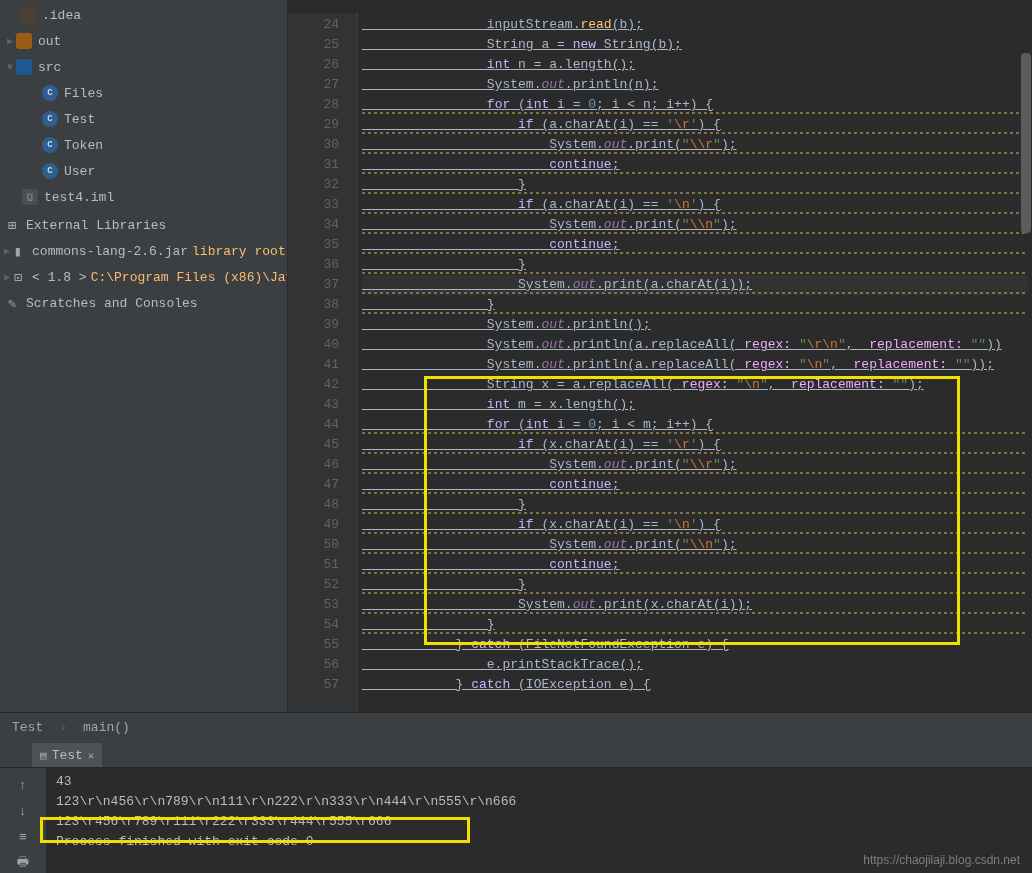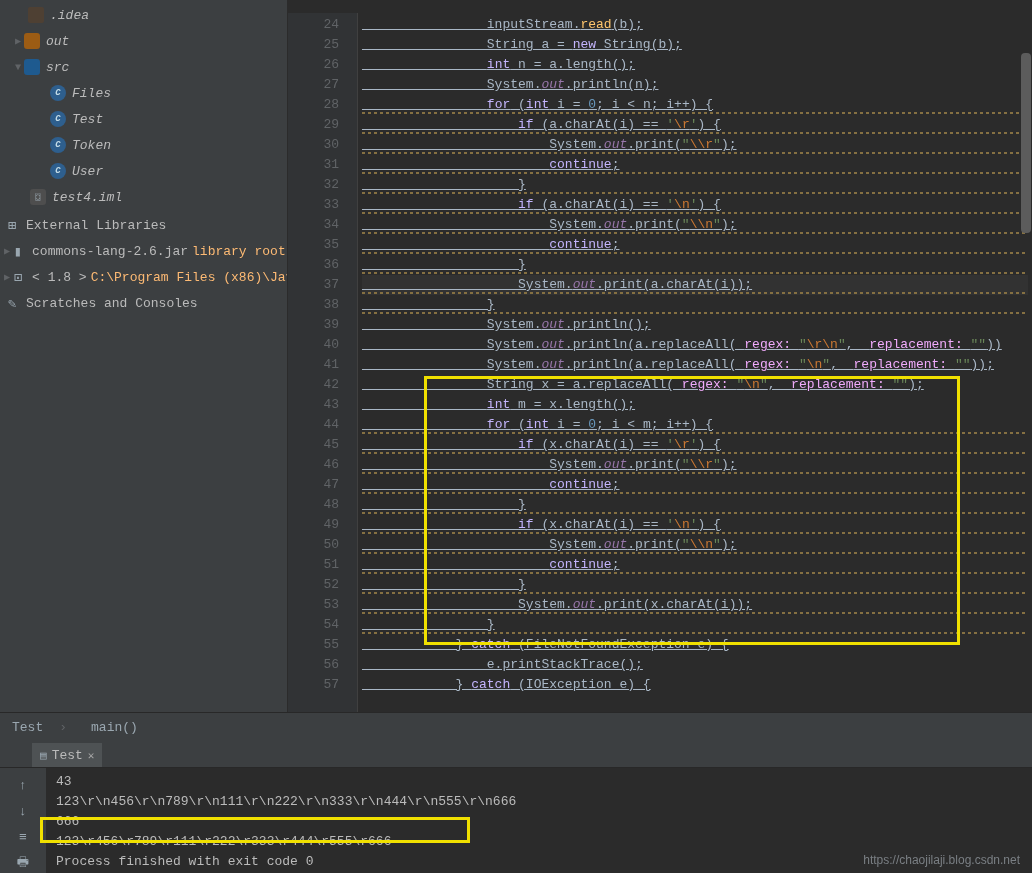--- a/index.html
+++ b/index.html
@@ -1,19 +1,19 @@
 <!DOCTYPE html>
 <html><head>
 <meta charset="utf-8">
 <style>
 * { margin:0; padding:0; box-sizing:border-box; font-family: Consolas,'Courier New',monospace; }
 body { background:#2b2b2b; color:#a9b7c6; font-size:13px; width:1032px; height:873px; overflow:hidden; position:relative; }
 .top { display:flex; height:712px; }
 .sidebar { width:288px; background:#3c3f41; overflow:hidden; border-right:1px solid #2b2b2b; }
-.tree { padding:2px 8px;font-style:italic; }
+.tree { padding:2px 0; }
 .tree-row { display:flex; align-items:center; height:26px; padding-right:4px; white-space:nowrap; cursor:pointer; }
 .arrow { width:12px; display:inline-block; text-align:center; color:#606366; font-size:10px; }
 .icon { width:16px; height:16px; display:inline-flex; align-items:center; justify-content:center; font-size:10px; border-radius:3px; margin-right:6px; flex-shrink:0; }
 .icon.folder { background:#4e4033; color:#c19a53; border-radius:2px; }
 .icon.folder-o { background:#9c5c14; color:#fff; }
 .icon.folder-b { background:#1e5a8f; color:#fff; }
 .icon.class { background:#2e5f8e; color:#c5dde8; border-radius:50%; font-weight:bold; font-size:9px; }
 .icon.jar { color:#9aa7b0; font-size:14px; }
 .icon.lib { color:#9aa7b0; font-size:14px; }
 .icon.xml { background:#4e4e4e; color:#9aa7b0; font-size:8px; }
@@ -189,36 +189,36 @@
     </div>
     <div class="scrollbar-v">
         <div class="thumb"></div>
       </div>
   </div>
 </div>
 
 <div class="breadcrumb">
   <span>Test</span>
   <span style="color:#606366">›</span>
-  <span style="margin-left:8px">main()</span>
+  <span style="margin-left:0">main()</span>
 </div>
 
 <div class="run">
   <div class="run-tabs">
     <div class="run-tab">
       <span style="font-size:11px;color:#9aa7b0">▤</span>
       <span>Test</span>
       <span class="close">✕</span>
     </div>
   </div>
   <div class="run-body">
     <div class="run-gutter">
       <span class="ibtn">↑</span>
       <span class="ibtn">↓</span>
       <span class="ibtn">≡</span>
       <span class="ibtn">🖶</span>
     </div>
-    <div class="run-out" id="runout"><div>43</div><div>123\r\n456\r\n789\r\n111\r\n222\r\n333\r\n444\r\n555\r\n666</div><div>666</div><div>123\r456\r789\r111\r222\r333\r444\r555\r666</div><div>Process finished with exit code 0</div></div>
+    <div class="run-out" id="runout"><div>43</div><div>123\r\n456\r\n789\r\n111\r\n222\r\n333\r\n444\r\n555\r\n666</div><div>123\r456\r789\r111\r222\r333\r444\r555\r666</div><div>Process finished with exit code 0</div></div>
   </div>
 </div>
 
 <div class="small-yellow"></div>
 <div class="watermark">https://chaojilaji.blog.csdn.net</div>
 
 </body></html>

